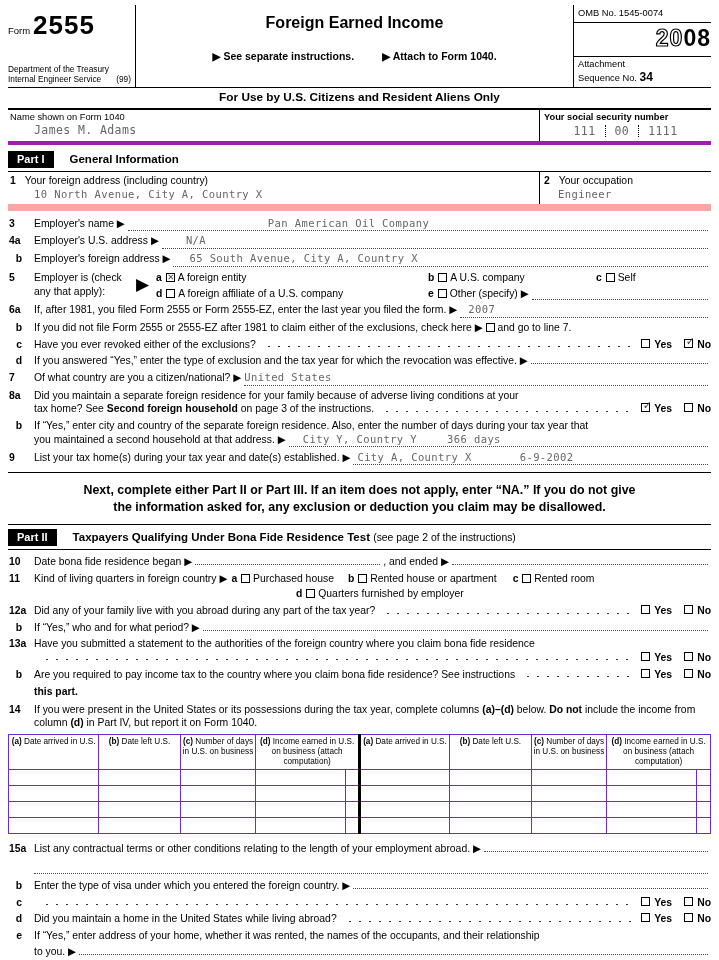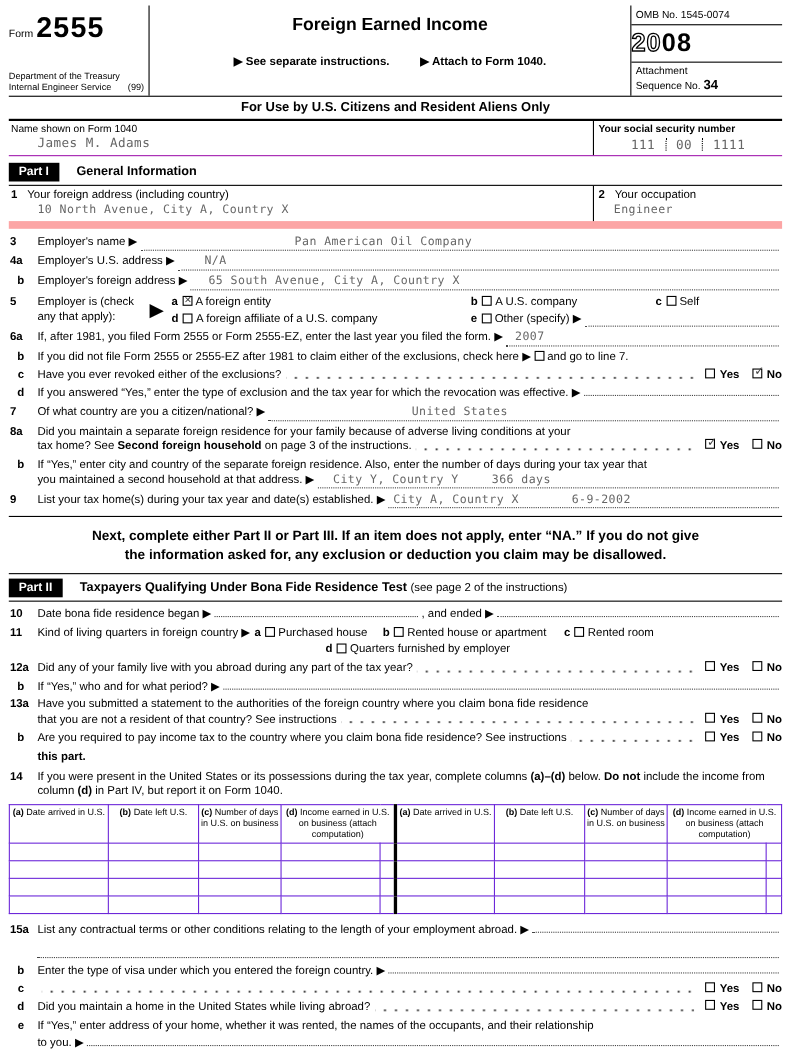--- a/index.html
+++ b/index.html
@@ -15,28 +15,28 @@
   .hdr { display:flex; border-bottom:1px solid #000; }
   .hdr-left { flex:0 0 128px; border-right:1px solid #000; padding:4px 4px 2px 0; display:flex; flex-direction:column; justify-content:space-between; }
   .formword { font-size:9.5px; }
   .formnum { font-size:26px; font-weight:bold; letter-spacing:1px; }
   .dept { font-size:8.3px; line-height:1.15; }
   .hdr-center { flex:1; text-align:center; padding-top:8px; }
   .title { font-size:16px; font-weight:bold; }
   .instr { font-size:10.5px; font-weight:bold; margin-top:16px; display:flex; justify-content:center; gap:28px; }
   .hdr-right { flex:0 0 138px; border-left:1px solid #000; font-size:9.3px; }
   .omb { padding:2px 4px 3px; border-bottom:1px solid #000; }
-  .yearbox { text-align:left; border-bottom:1px solid #000; padding:1px 0 2px; }
+  .yearbox { text-align:right; border-bottom:1px solid #000; padding:1px 0 2px; }
   .y20 { font-size:23px; font-weight:bold; color:#fff; -webkit-text-stroke:1.2px #000; letter-spacing:1px; }
   .y08 { font-size:23px; font-weight:bold; letter-spacing:1px; }
   .attach { padding:2px 4px 2px; line-height:1.2; }
   .seqno { font-size:12px; font-weight:bold; }
   .banner { text-align:center; font-weight:bold; font-size:11.8px; border-bottom:2px solid #000; padding:2px 0 3px; }
   
-  .namerow { display:flex; border-bottom:1px solid #a21caf; }
+  .namerow { display:flex; border-bottom:4px solid #a21caf; }
   .namecell { flex:1; padding:1px 2px 2px; }
   .smalllabel { font-size:9.3px; }
   .ssncell { flex:0 0 172px; border-left:1px solid #000; padding:1px 4px 2px; }
   .ssncell .smalllabel { font-weight:bold; }
   .hw { font-family:"DejaVu Sans Mono", monospace; color:#666; font-size:10.5px; letter-spacing:0.4px; }
   .namerow .hw { font-size:11.5px; }
   .ssnval { text-align:center; margin-top:1px; }
   .ssn-sep { display:inline-block; border-left:1px dotted #000; height:12px; vertical-align:-2px; margin:0 9px; }
   
   .partbar { display:flex; align-items:center; gap:16px; padding:4px 0 3px; border-bottom:1px solid #000; margin-top:2px; }
@@ -224,21 +224,21 @@
       <span class="num sub">d</span>
       <span class="flexline">
           <span>If you answered “Yes,” enter the type of exclusion and the tax year for which the revocation was effective. ▶</span>
           <span class="dotline"></span>
         </span>
     </div>
 
     <div class="line">
       <span class="num">7</span>
       <span class="nw">Of what country are you a citizen/national? ▶</span>
-      <span class="dotline"><span class="hw" style="margin-left:130px;">United States</span></span>
+      <span class="dotline"><span class="hw" style="">United States</span></span>
     </div>
 
     <div class="line">
       <span class="num">8a</span>
       <span class="bodytext">
         <div>Did you maintain a separate foreign residence for your family because of adverse living conditions at your</div>
         <div class="flexline">
           <span class="nw"><span>tax home? See </span><b>Second foreign household</b><span> on page 3 of the instructions.</span></span>
           <span class="lead"></span>
           <span class="yn">
@@ -328,21 +328,20 @@
           <span class="nw">If “Yes,” who and for what period? ▶</span>
           <span class="dotline"></span>
         </span>
     </div>
 
     <div class="line">
       <span class="num">13a</span>
       <span class="bodytext">
         <div>Have you submitted a statement to the authorities of the foreign country where you claim bona fide residence</div>
         <div class="flexline">
-          <span>that you are not a resident of that country? See instructions</span>
           <span class="lead"></span>
           <span class="yn">
             <span class="box"></span>
               <span class="yl">Yes</span>
             <span class="box"></span>
               <span class="nl">No</span>
           </span>
         </div>
       </span>
     </div>

